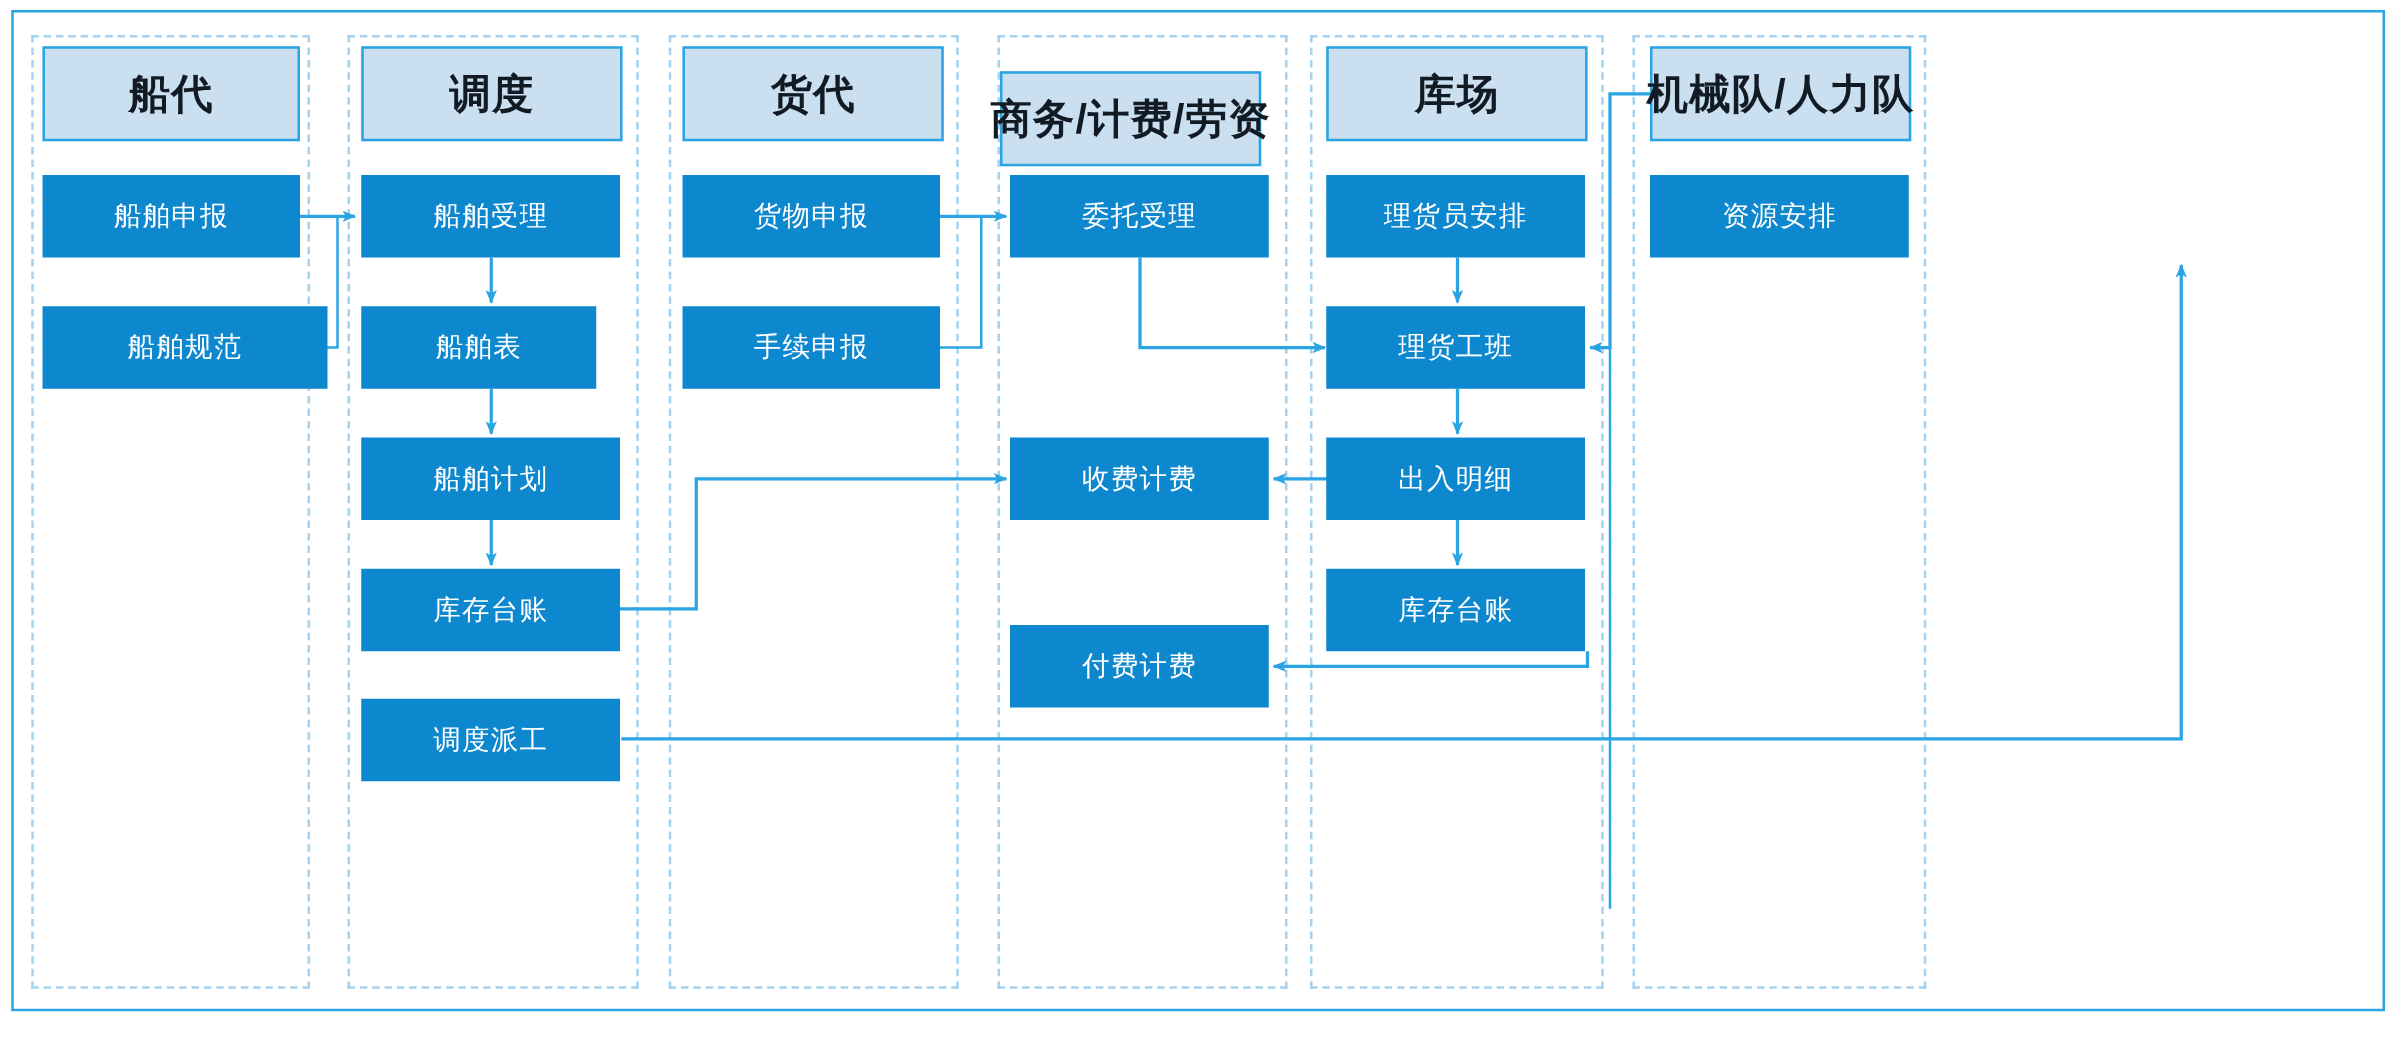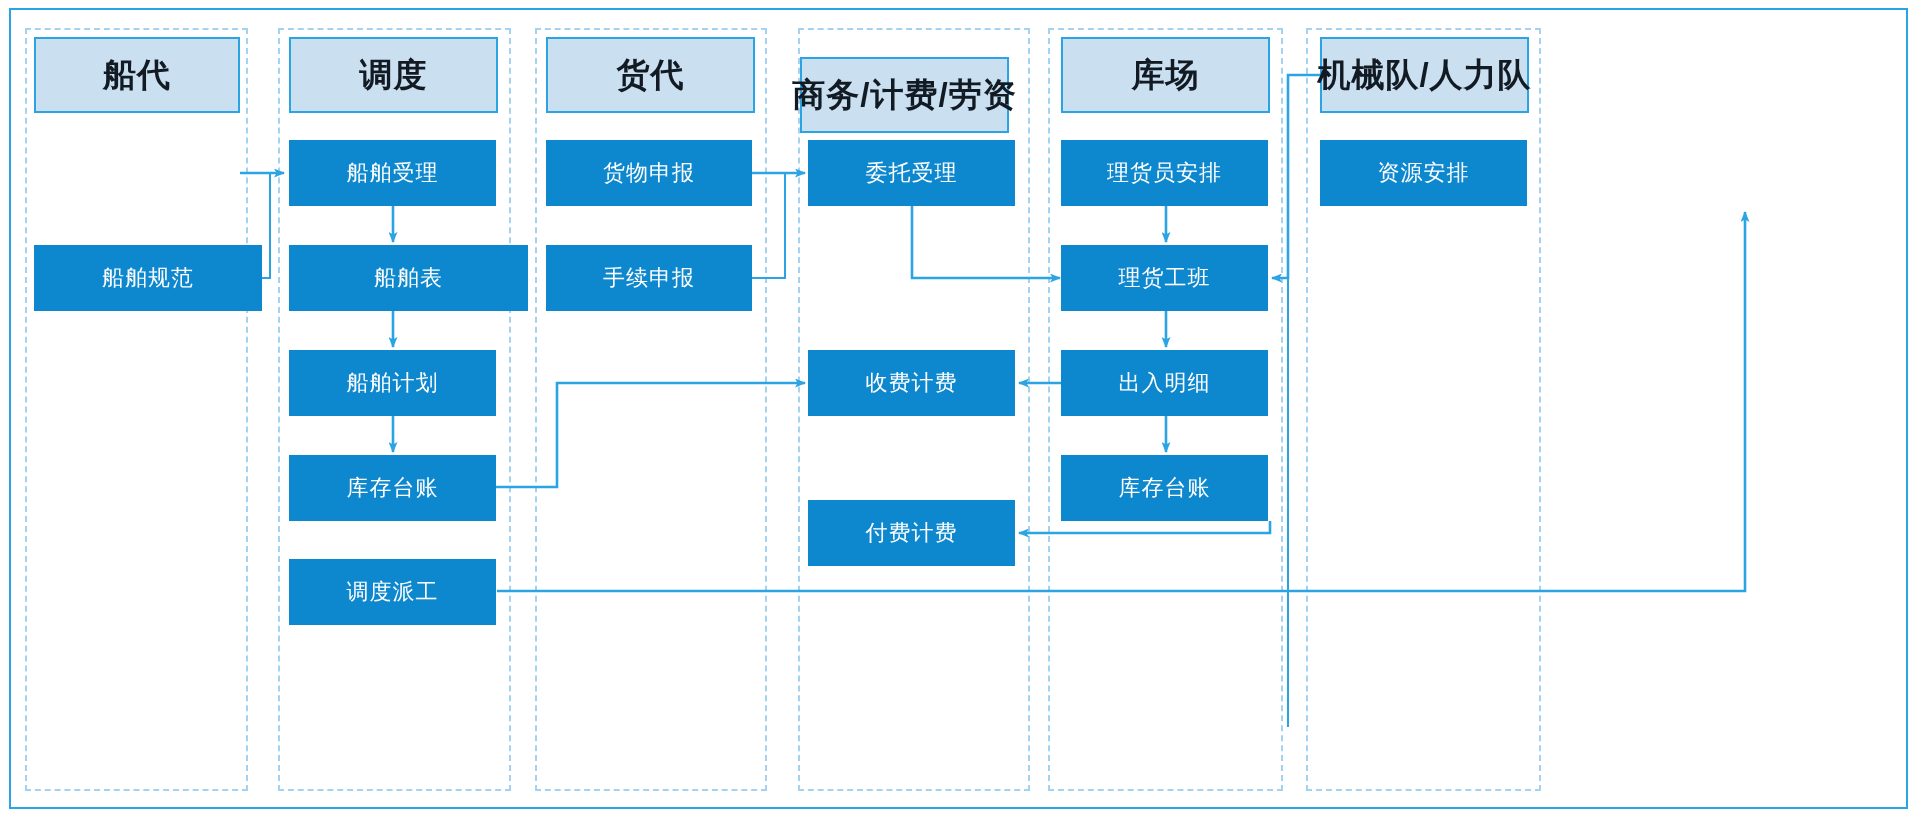--- a/index.html
+++ b/index.html
@@ -153,28 +153,31 @@
     <path class="wire" marker-end="url(#arrow)" d="M 1063,383 L 1019,383"></path>
 
     <path class="wire" marker-end="url(#arrow)" d="M 1270,521 L 1270,533 L 1019,533"></path>
 
     <path class="wire" marker-end="url(#arrow)" d="M 1320,75 L 1288,75 L 1288,278 L 1272,278"></path>
     <path class="wire-thin" d="M 1288,278 L 1288,727"></path>
 
     <path class="wire" marker-end="url(#arrow)" d="M 497,591 L 1745,591 L 1745,212"></path>
   </svg>
 
+  <div class="node" style="left:34px; top:140px; width:206px;">
+    <span>船舶申报</span>
+  </div>
   <div class="node" style="left:34px; top:245px; width:228px;">
     <span>船舶规范</span>
   </div>
 
   <div class="node" style="left:289px; top:140px; width:207px;">
     <span>船舶受理</span>
   </div>
-  <div class="node" style="left:289px; top:245px; width:239px;">
+  <div class="node" style="left:289px; top:245px; width:188px;">
     <span>船舶表</span>
   </div>
   <div class="node" style="left:289px; top:350px; width:207px;">
     <span>船舶计划</span>
   </div>
   <div class="node" style="left:289px; top:455px; width:207px;">
     <span>库存台账</span>
   </div>
   <div class="node" style="left:289px; top:559px; width:207px;">
     <span>调度派工</span>

